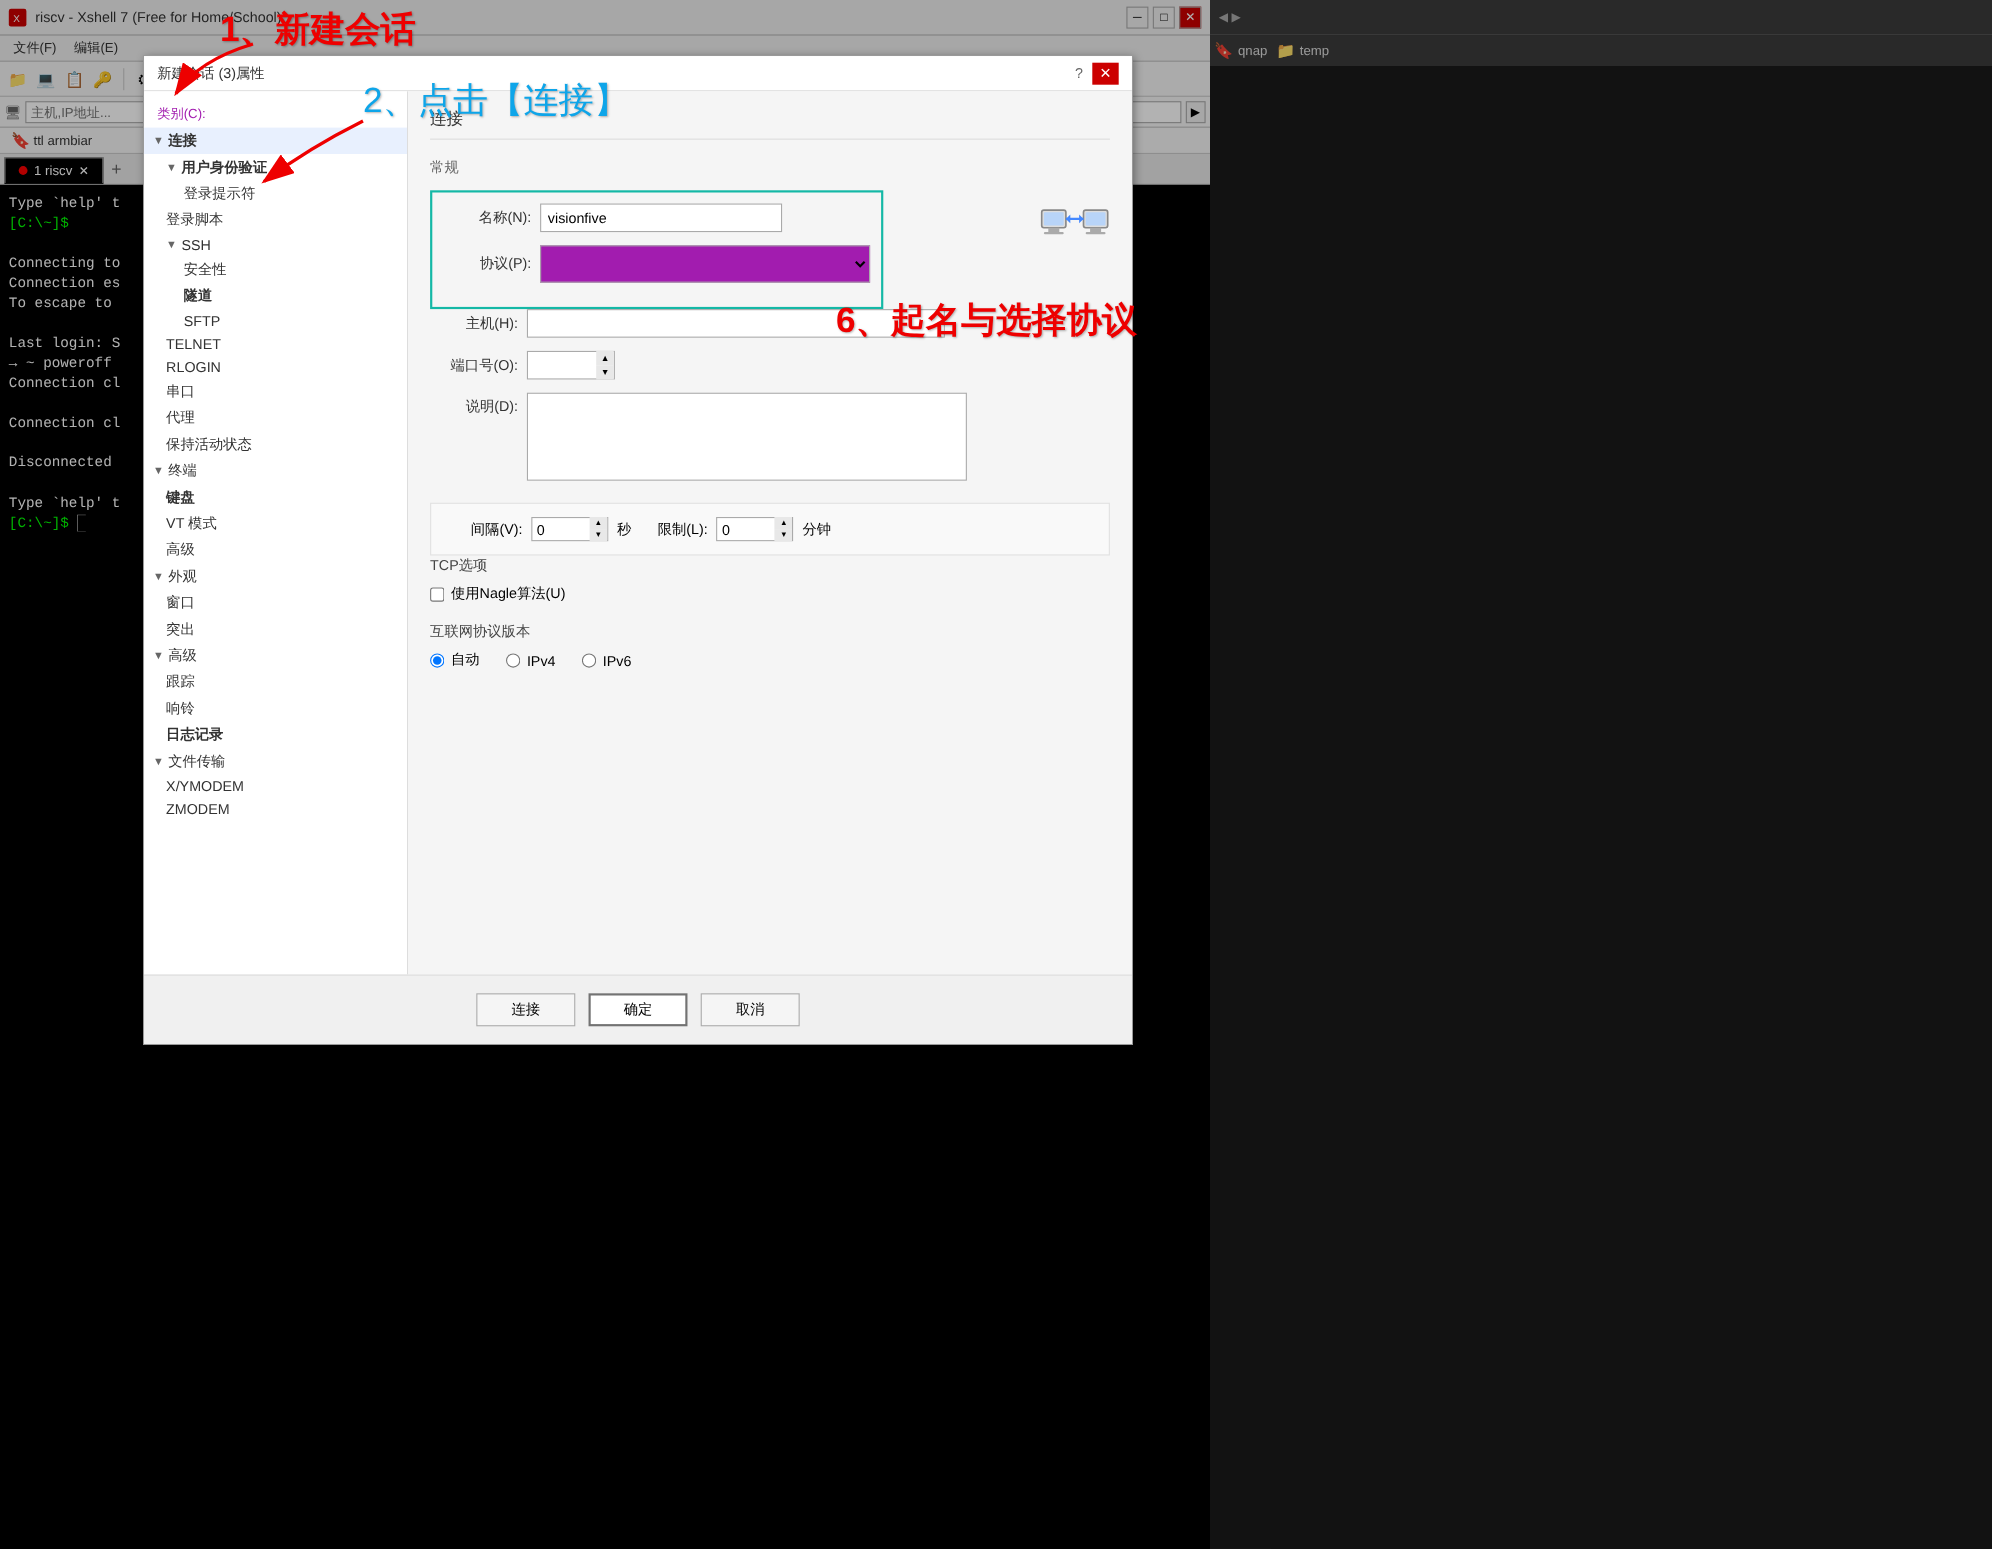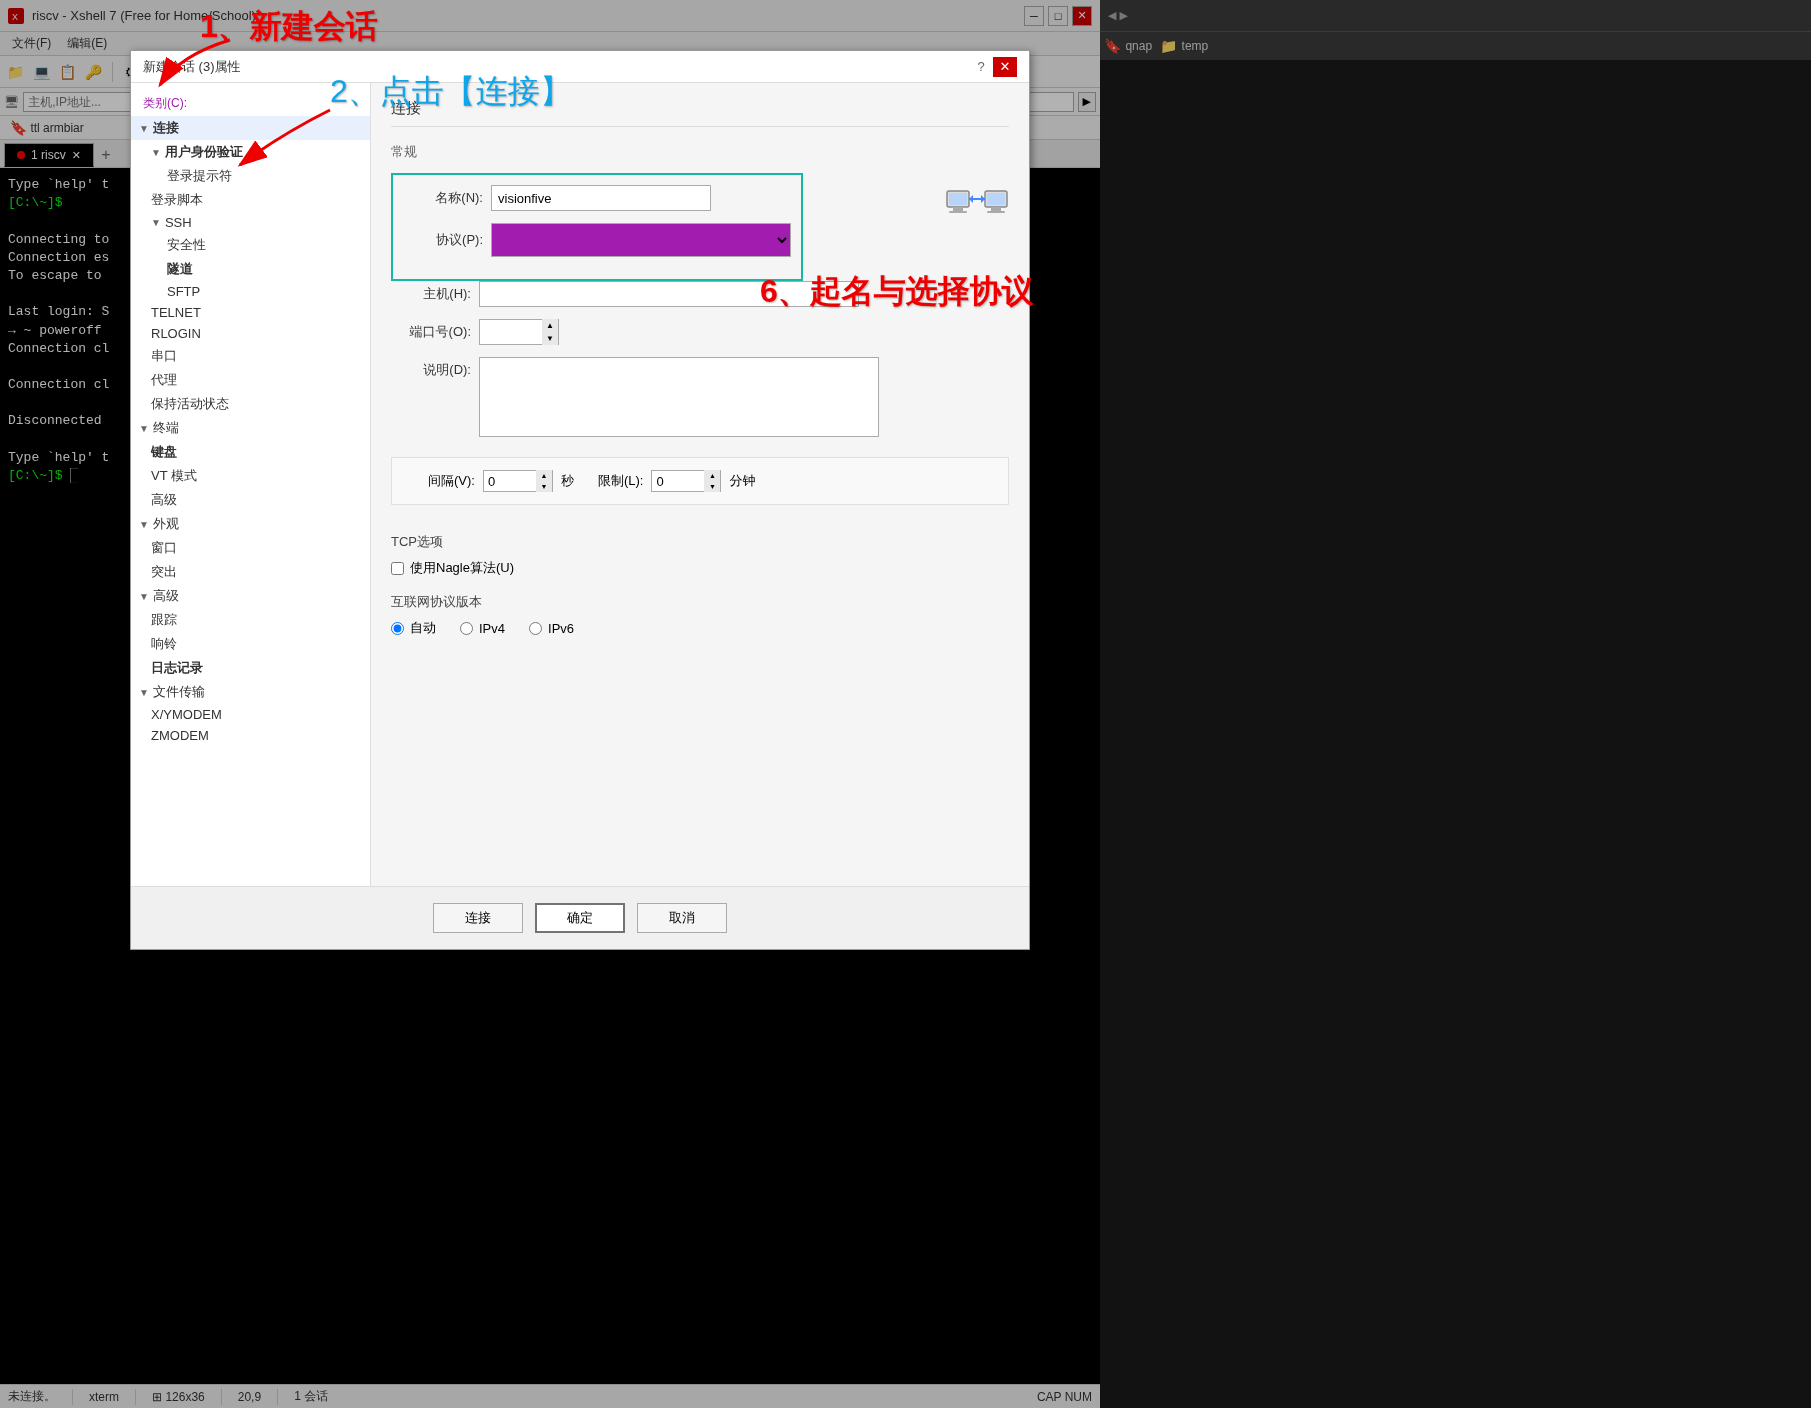--- a/index.html
+++ b/index.html
@@ -390,21 +390,21 @@
     }
 
     .reconnect-fields {
       display: flex;
       align-items: center;
       gap: 8px;
       padding-left: 24px;
     }
 
     .tcp-section {
-      margin-top: 28px;
+      margin-top: 0;
     }
 
     .ip-section {
       margin-top: 16px;
     }
 
     .radio-row {
       display: flex;
       align-items: center;
       gap: 24px;
@@ -588,32 +588,20 @@
     <div class="terminal-line white-text">Connection cl</div>
     <div class="terminal-line">&nbsp;</div>
     <div class="terminal-line white-text">Connection cl</div>
     <div class="terminal-line">&nbsp;</div>
     <div class="terminal-line white-text">Disconnected</div>
     <div class="terminal-line">&nbsp;</div>
     <div class="terminal-line white-text">Type `help' t</div>
     <div class="terminal-line green-text">[C:\~]$ <span style="background:#fff;color:#000;">█</span></div>
   </div>
 
-  <div class="status-bar">
-    <span>未连接。</span>
-    <div class="status-sep"></div>
-    <span>xterm</span>
-    <div class="status-sep"></div>
-    <span>⊞ <span>126x36</span></span>
-    <div class="status-sep"></div>
-    <span>20,9</span>
-    <div class="status-sep"></div>
-    <span>1 会话</span>
-    <span style="margin-left:auto;">CAP NUM</span>
-  </div>
 </div>
 
 <div class="xshell-right-panel">
   <div class="right-panel-title">
     <span style="font-size:11px;color:#aaa;">◀ ▶</span>
   </div>
   <div class="right-bookmarks">
     <div class="right-bookmark-item">
       <span class="right-bookmark-icon">🔖</span>
       <span>qnap</span>

